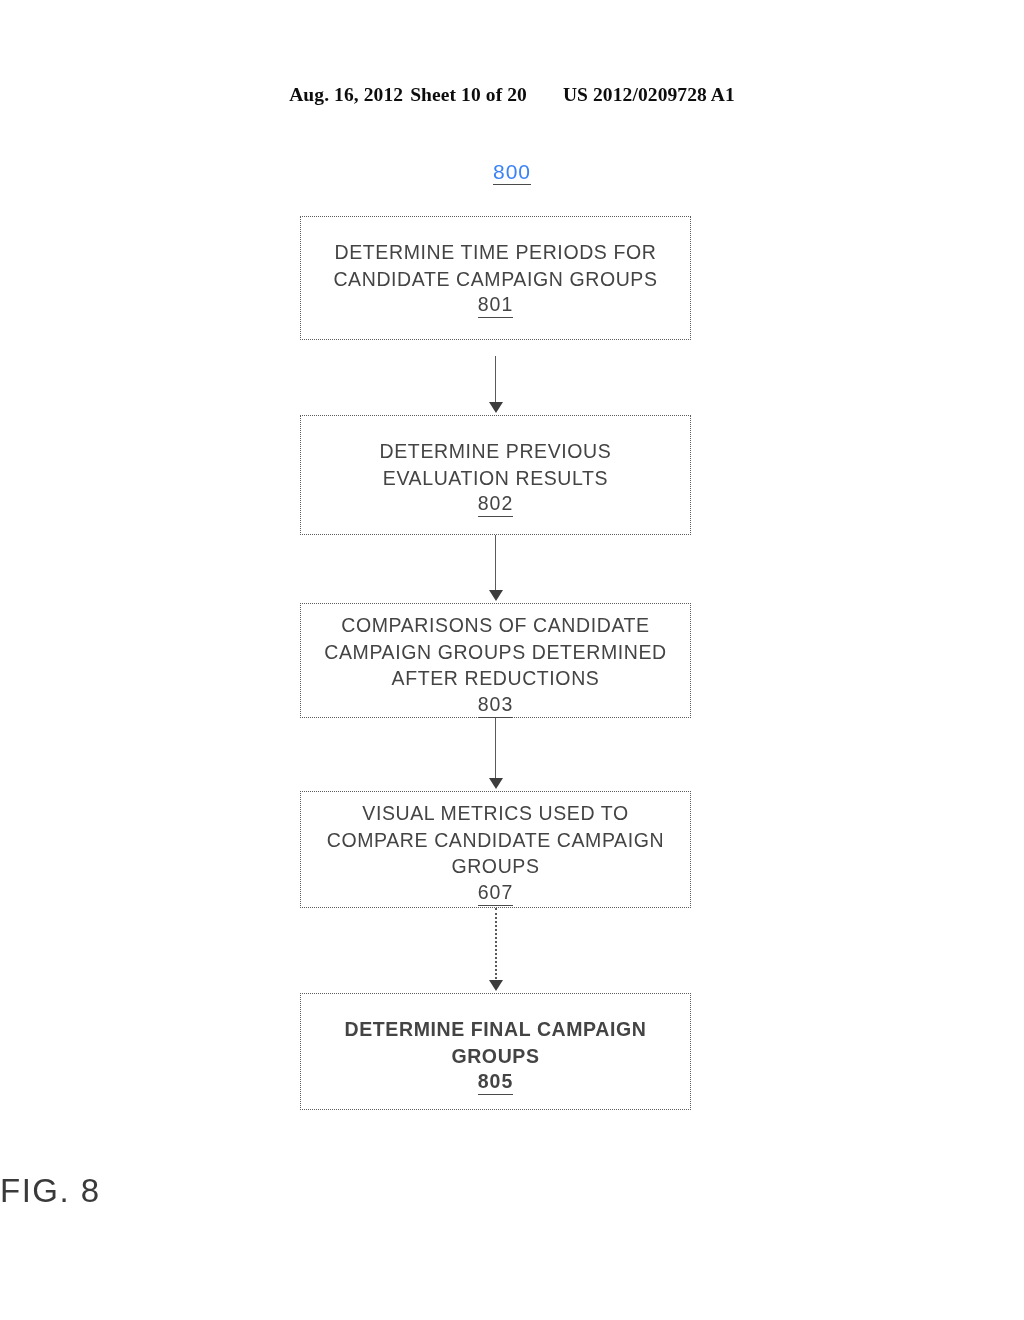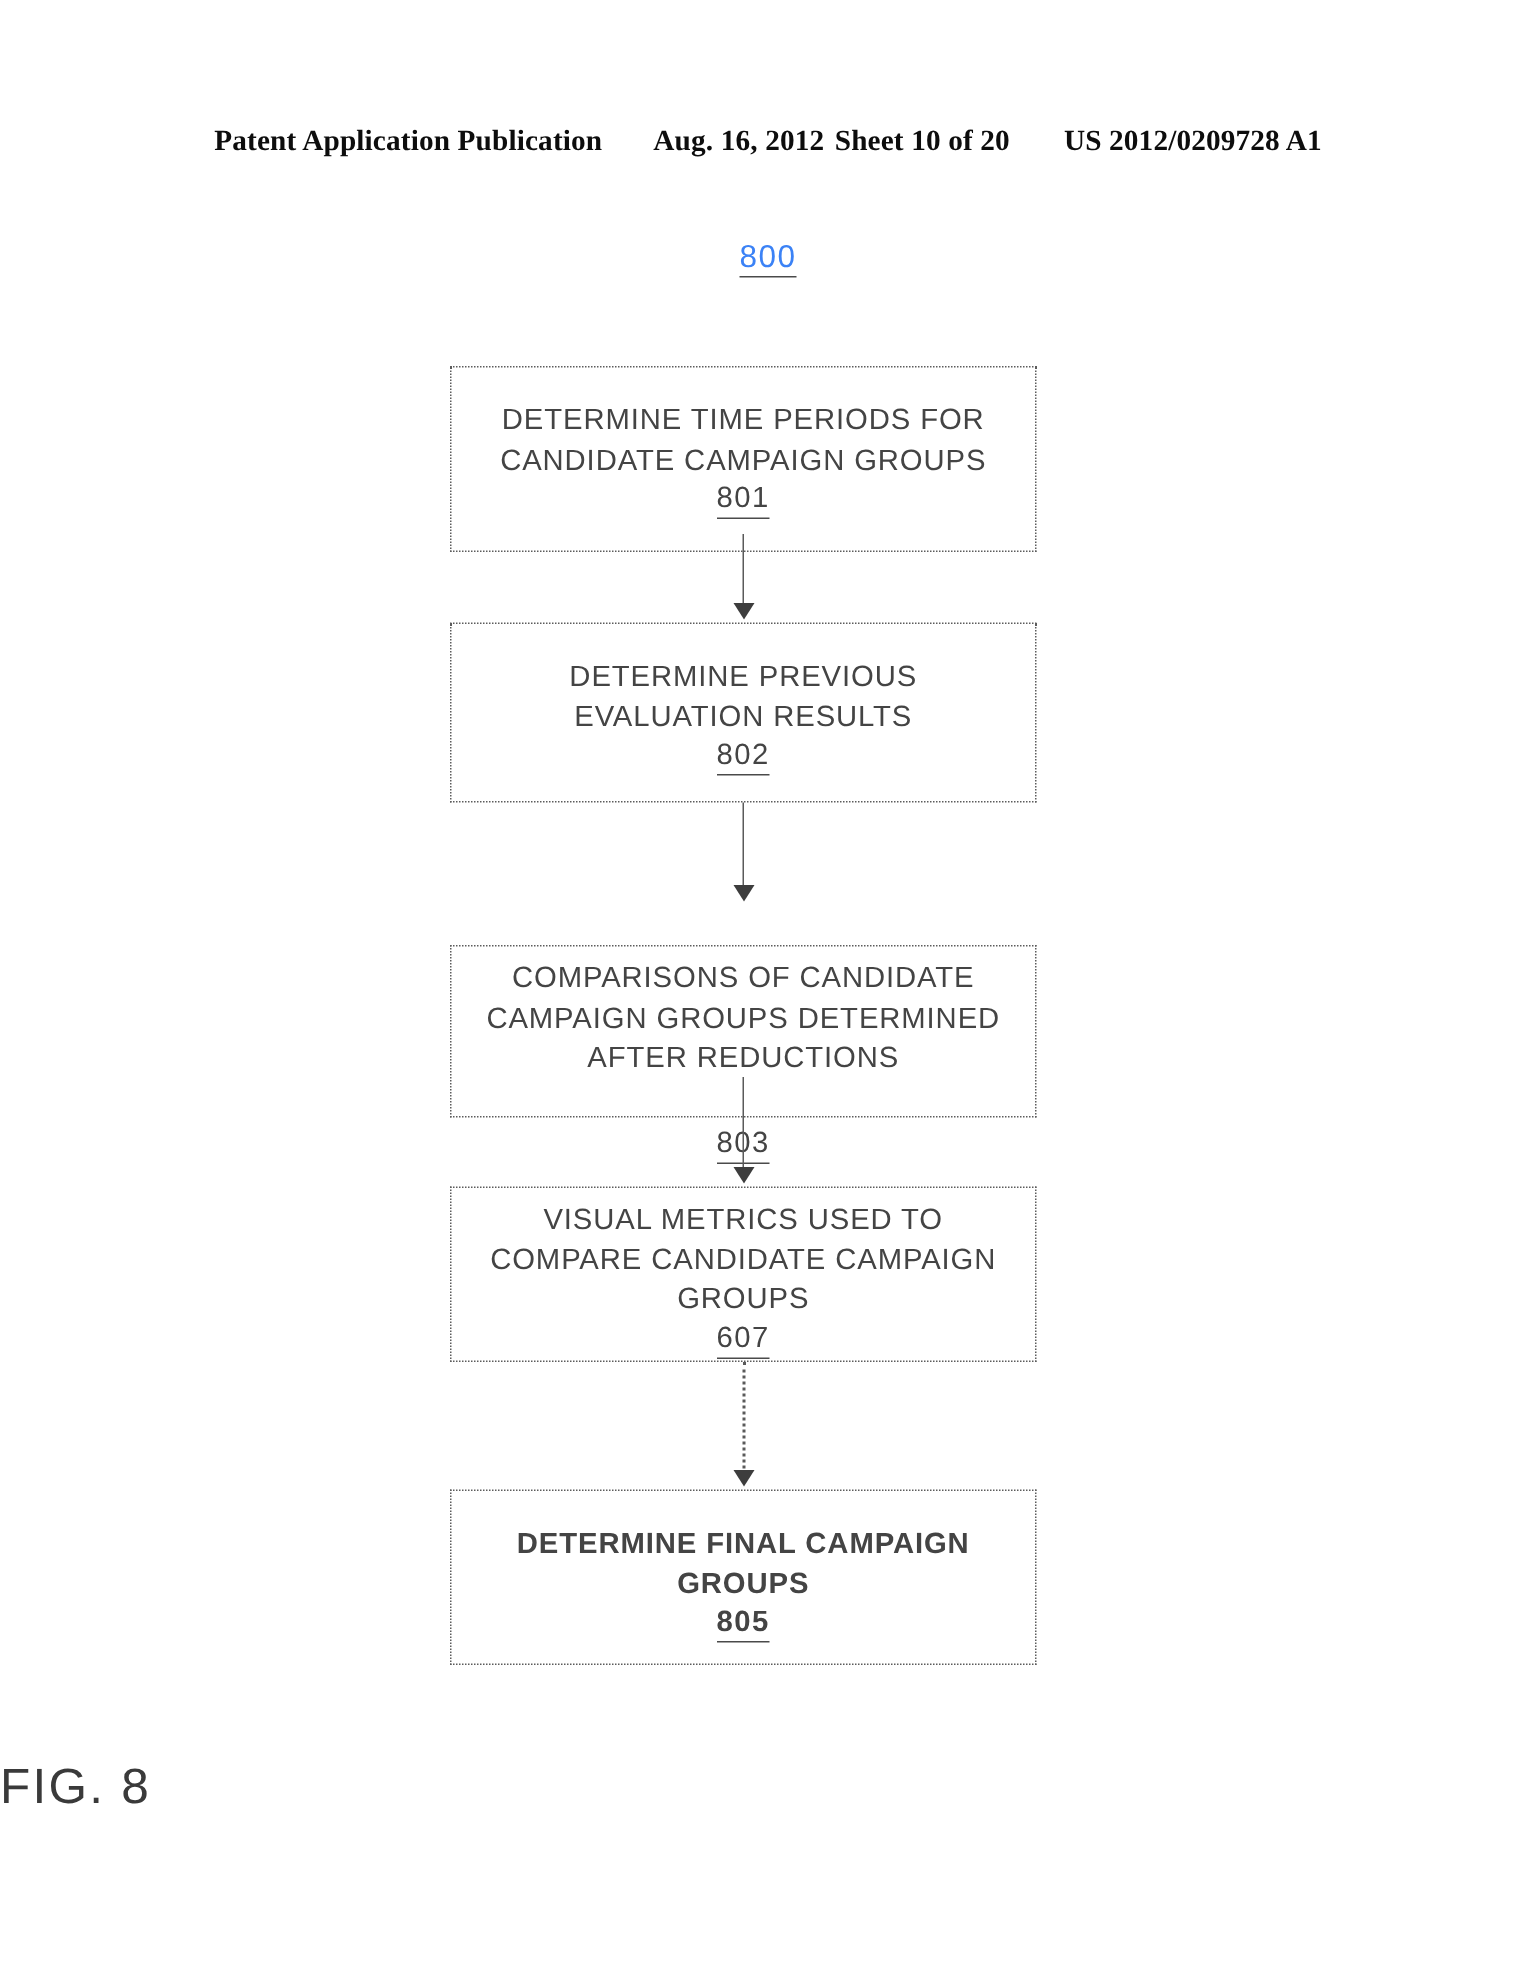--- a/index.html
+++ b/index.html
@@ -77,23 +77,23 @@
   }
   .flow-box .box-num {
     display: inline-block;
     border-bottom: 1.6px solid #4a4a4a;
     line-height: 24px;
     padding-bottom: 1px;
     letter-spacing: 1px;
   }
 
   
-  #box-801 { top: 244px; height: 124px; padding-top: 22px; align-items: center; }
+  #box-801 { top: 216px; height: 124px; padding-top: 22px; align-items: center; }
   #box-802 { top: 415px; height: 120px; padding-top: 22px; }
-  #box-803 { top: 630px; height: 115px; padding-top: 8px; gap: 31px; }
+  #box-803 { top: 603px; height: 115px; padding-top: 8px; }
   #box-804 { top: 791px; height: 117px; padding-top: 8px; }
   #box-805 { top: 993px; height: 117px; padding-top: 22px; font-weight: bold; }
 
   
   .connector {
     position: absolute;
     left: 488px;
     width: 16px;
   }
   .connector .stem {
@@ -141,21 +141,20 @@
     text-align: left;
     font-size: 33px;
     letter-spacing: 1.5px;
     color: #3a3a3a;
   }
 </style>
 </head>
 <body>
 
 <div class="page-header">
-  <span class="hdr-pub">Patent Application Publication</span>
   <span class="hdr-date">Aug. 16, 2012</span>
   <span class="hdr-sheet">Sheet 10 of 20</span>
   <span class="hdr-num">US 2012/0209728 A1</span>
 </div>
 
 <div class="fig-ref">
   <span>800</span>
 </div>
 
 <div class="flow-box" id="box-801">

